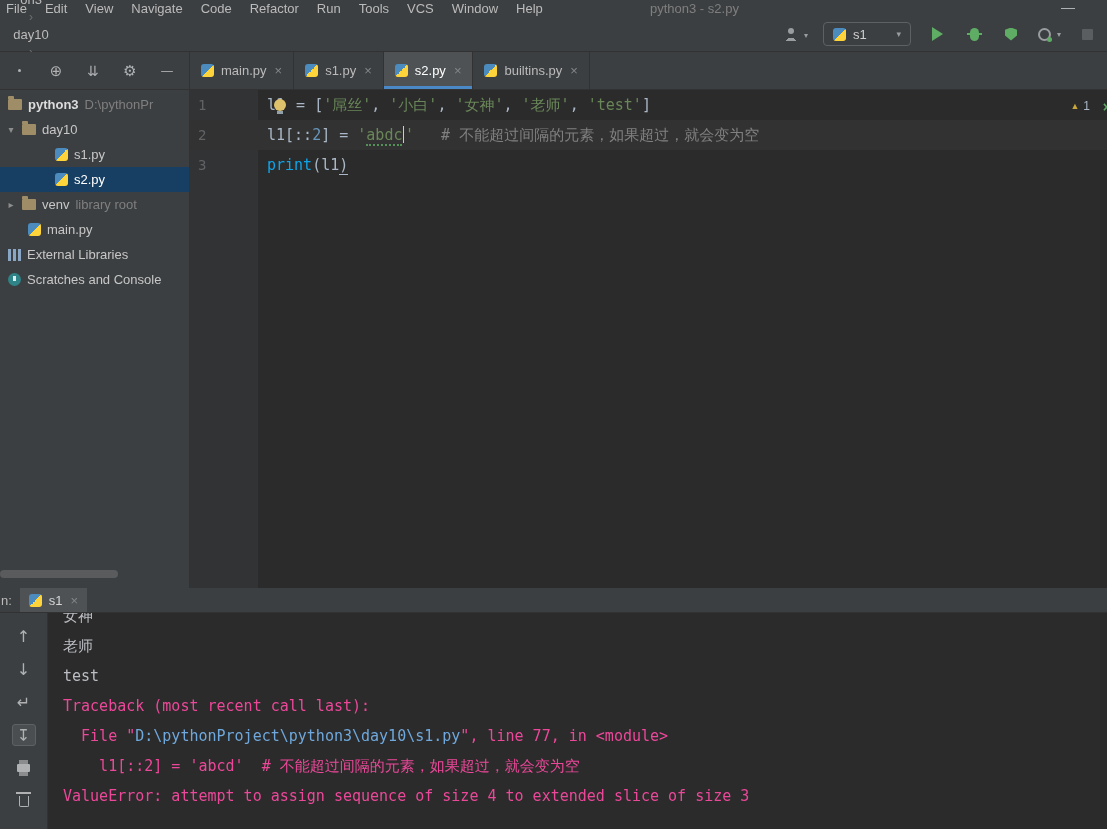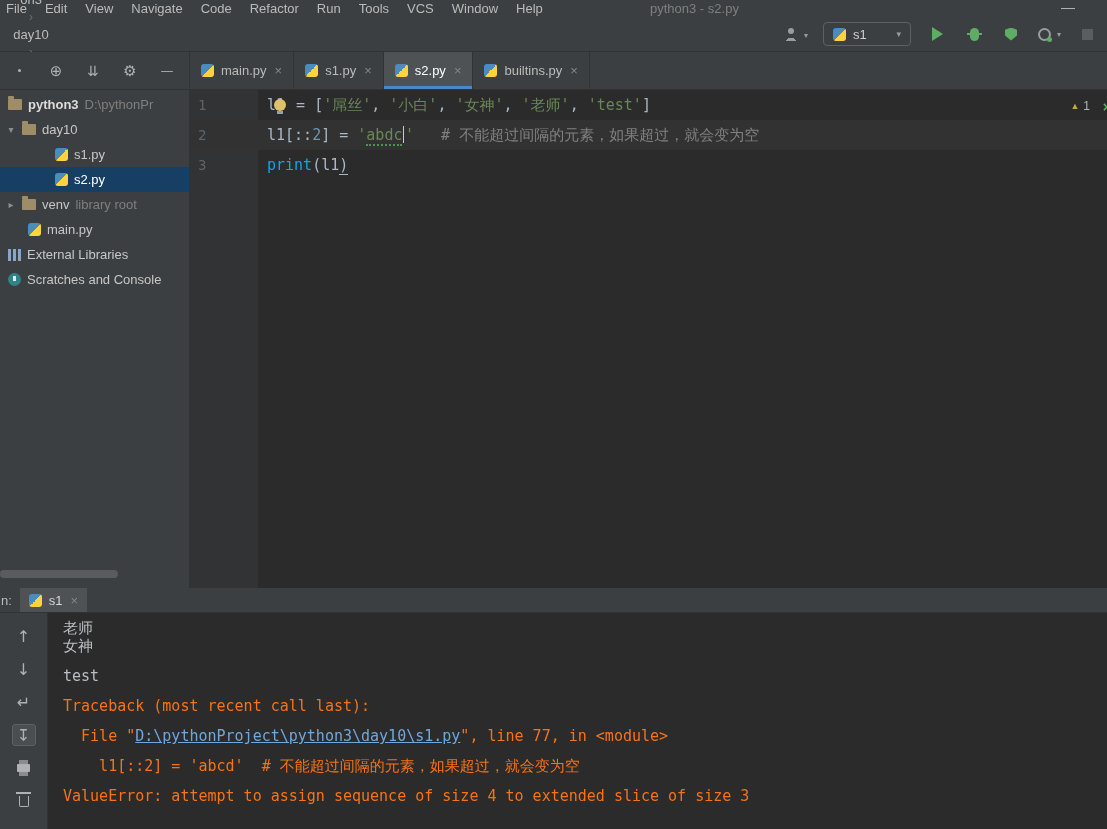--- a/index.html
+++ b/index.html
@@ -67,22 +67,22 @@
 
   
   .bottom{position:absolute;top:588px;left:0;right:0;bottom:0;background:#2b2b2b;}
   .bottom-tabs{height:25px;background:#3c3f41;border-bottom:1px solid #323232;display:flex;align-items:stretch;font-size:13px;}
   .bottom-label{display:flex;align-items:center;padding:0 8px 0 1px;color:#bbbbbb;}
   .btab{display:flex;align-items:center;gap:7px;padding:0 9px;background:#4e5254;color:#d6d6d6;}
   .console-toolbar{position:absolute;top:25px;left:0;bottom:0;width:48px;background:#3c3f41;border-right:1px solid #323232;display:flex;flex-direction:column;align-items:center;padding-top:12px;gap:11px;}
   .console{position:absolute;top:25px;left:48px;right:0;bottom:0;overflow:hidden;padding-left:15px;font-family:"DejaVu Sans Mono",monospace;font-size:15px;line-height:30px;}
   .cl{white-space:pre;}
   .c-out{color:#bcbec4;}
-  .c-err{color:#f97316;margin-top:20px;}
-  .c-link{color:#6fa8dc;text-decoration:underline;}
+  .c-err{color:#ec4899;margin-top:20px;}
+  .c-link{color:#6fa8dc;}
 
   
   .ic{display:inline-flex;align-items:center;justify-content:center;flex:none;font-family:"DejaVu Sans",sans-serif;color:#afb1b3;}
   .tbtn .ic{font-size:16px;}
   .ic-arrow-up::before{content:'↑';}
   .ic-arrow-down::before{content:'↓';}
   .ic-soft-wrap::before{content:'↵';}
   .ic-scroll-end::before{content:'↧';color:inherit;}
   .ic-locate::before{content:'⊕';font-size:15px;}
   .ic-collapse-all::before{content:'⇊';font-size:14px;}
@@ -311,22 +311,22 @@
           <span class="ic ic-scroll-end"></span>
         </span>
         <span class="tbtn">
           <span class="ic ic-print"></span>
         </span>
         <span class="tbtn">
           <span class="ic ic-trash"></span>
         </span>
       </div>
     <div class="console">
+        <div class="cl" style="margin-top: -12px;"><span class="c-out">女神</span></div>
         <div class="cl"><span class="c-out">老师</span></div>
-        <div class="cl" style="margin-top: -12px;"><span class="c-out">女神</span></div>
         <div class="cl"><span class="c-out">test</span></div>
         <div class="cl"><span class="c-err">Traceback (most recent call last):</span></div>
         <div class="cl"><span class="c-err">  File "</span><span class="c-link">D:\pythonProject\python3\day10\s1.py</span><span class="c-err">", line 77, in &lt;module&gt;</span></div>
         <div class="cl"><span class="c-err">    l1[::2] = 'abcd'  # 不能超过间隔的元素，如果超过，就会变为空</span></div>
         <div class="cl"><span class="c-err">ValueError: attempt to assign sequence of size 4 to extended slice of size 3</span></div>
       </div>
   </div>
 
 </div>
 

